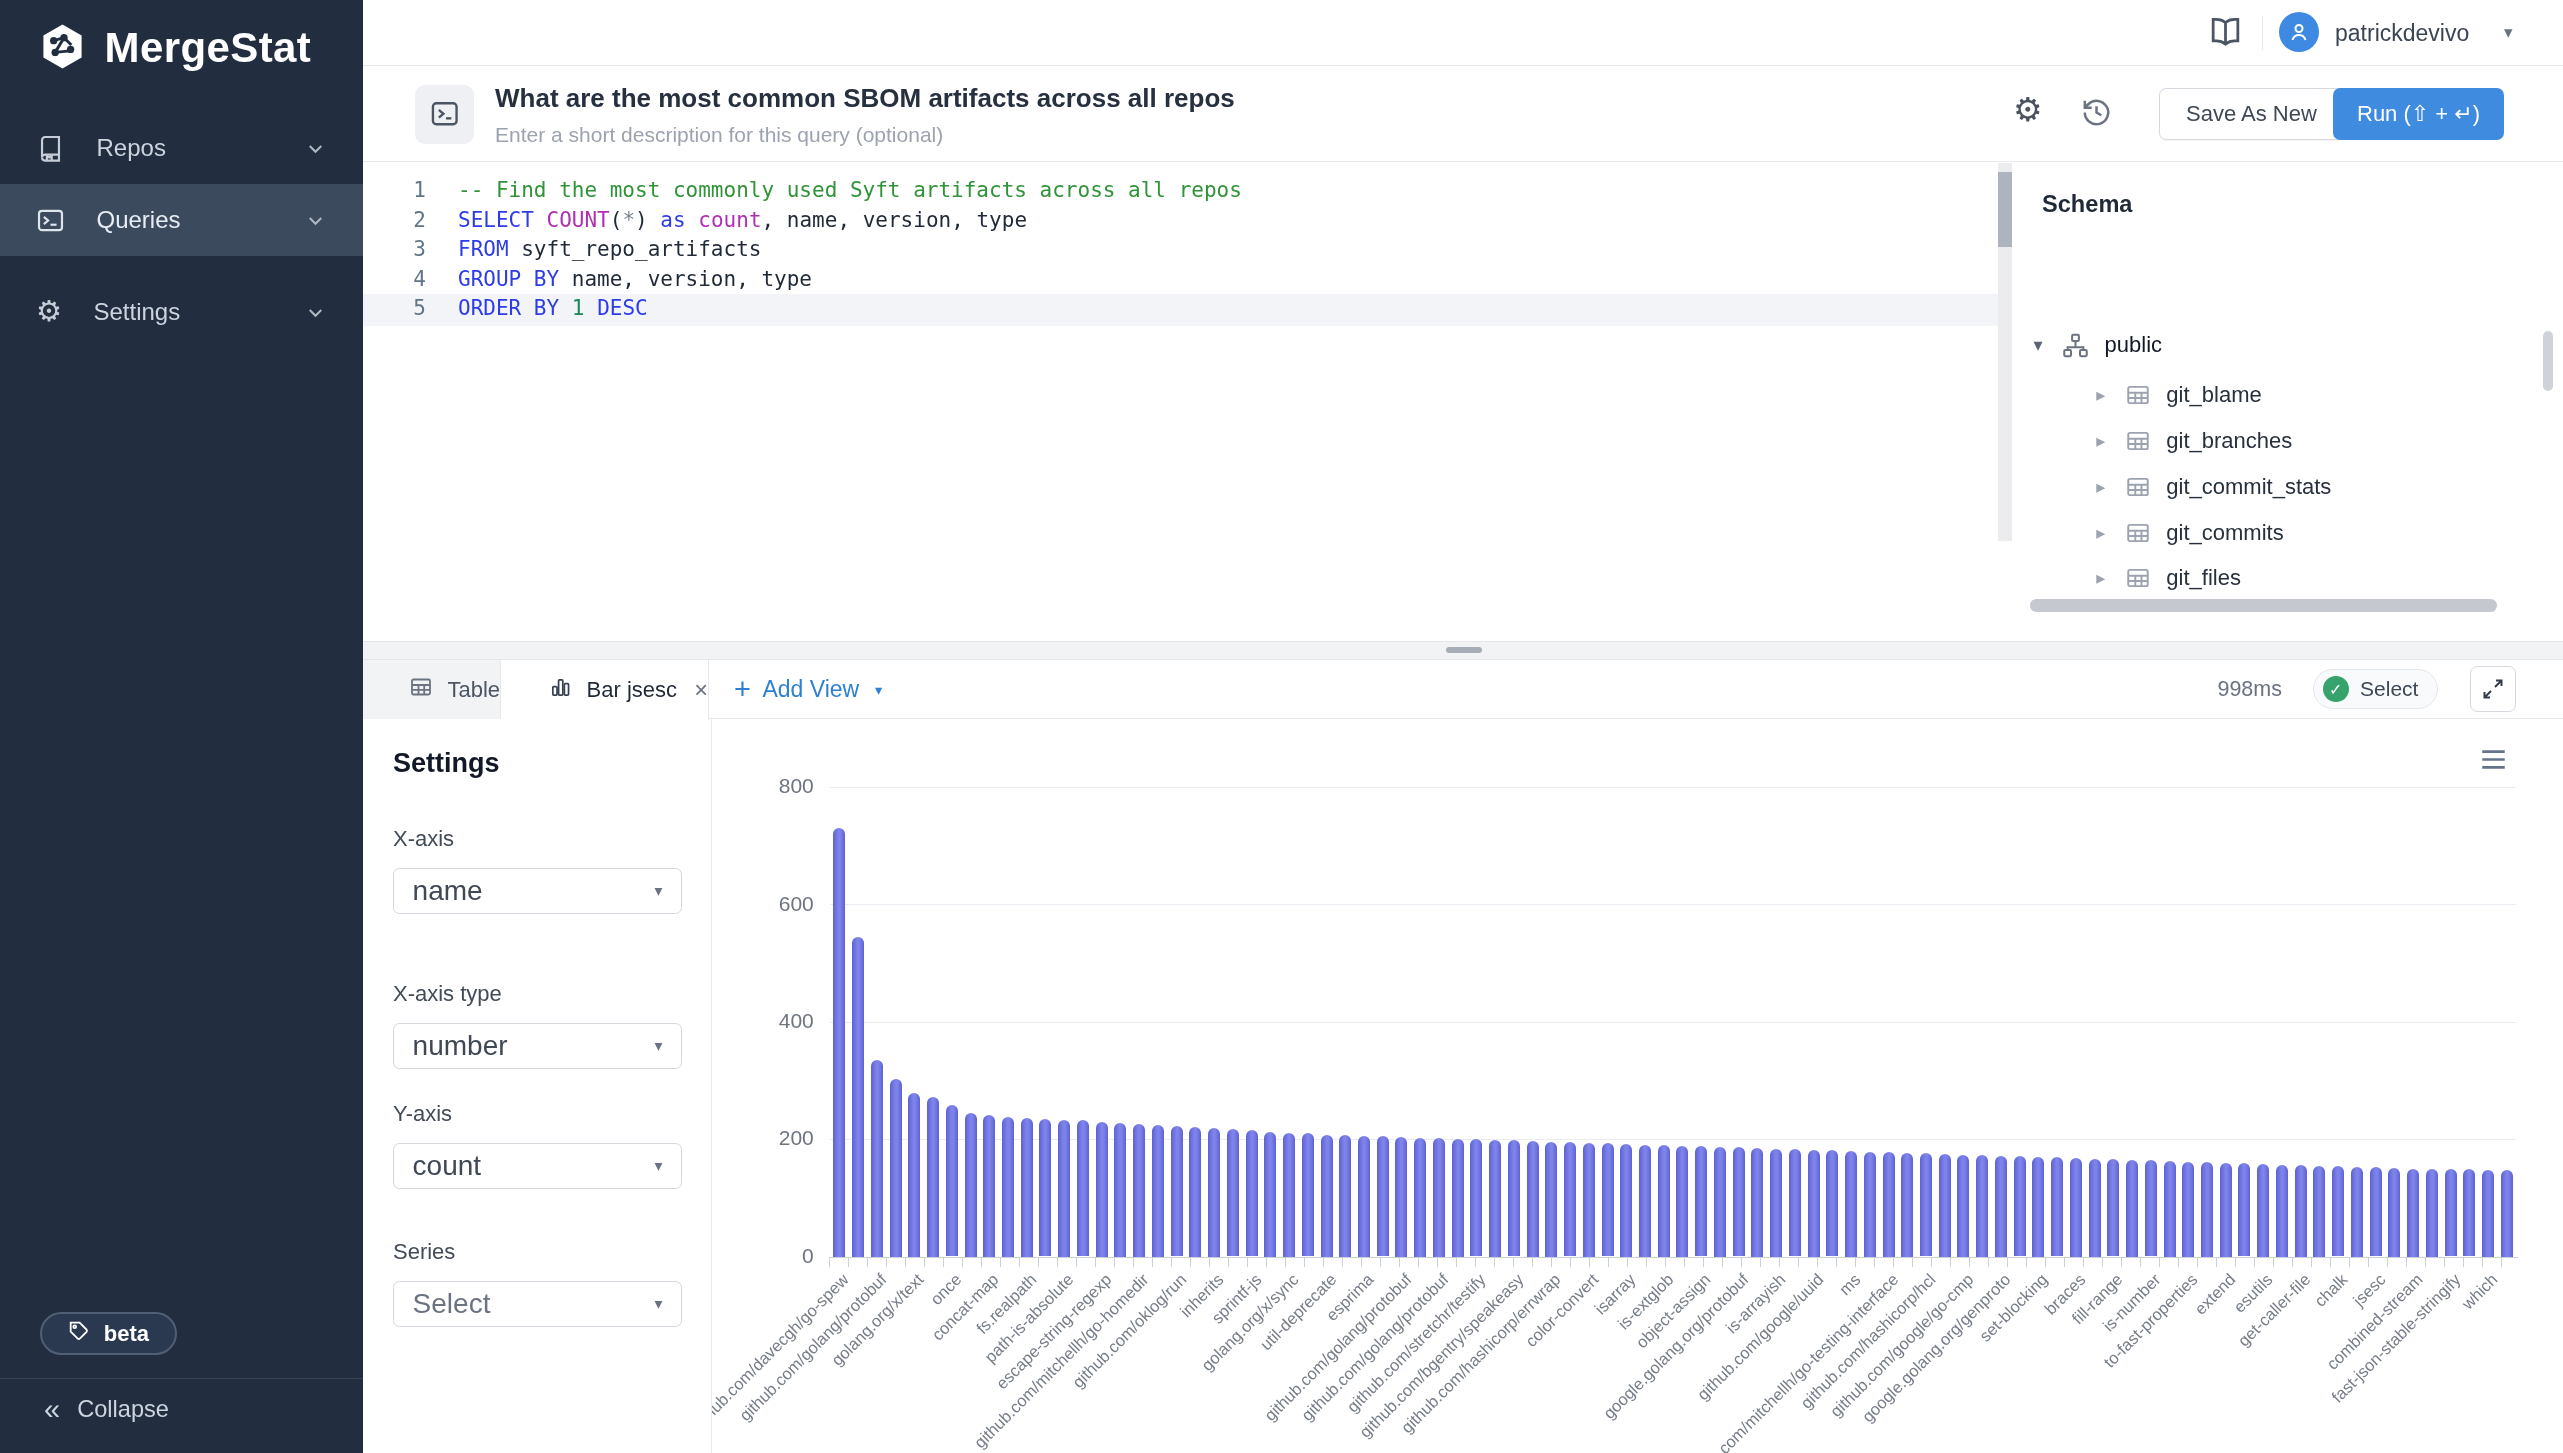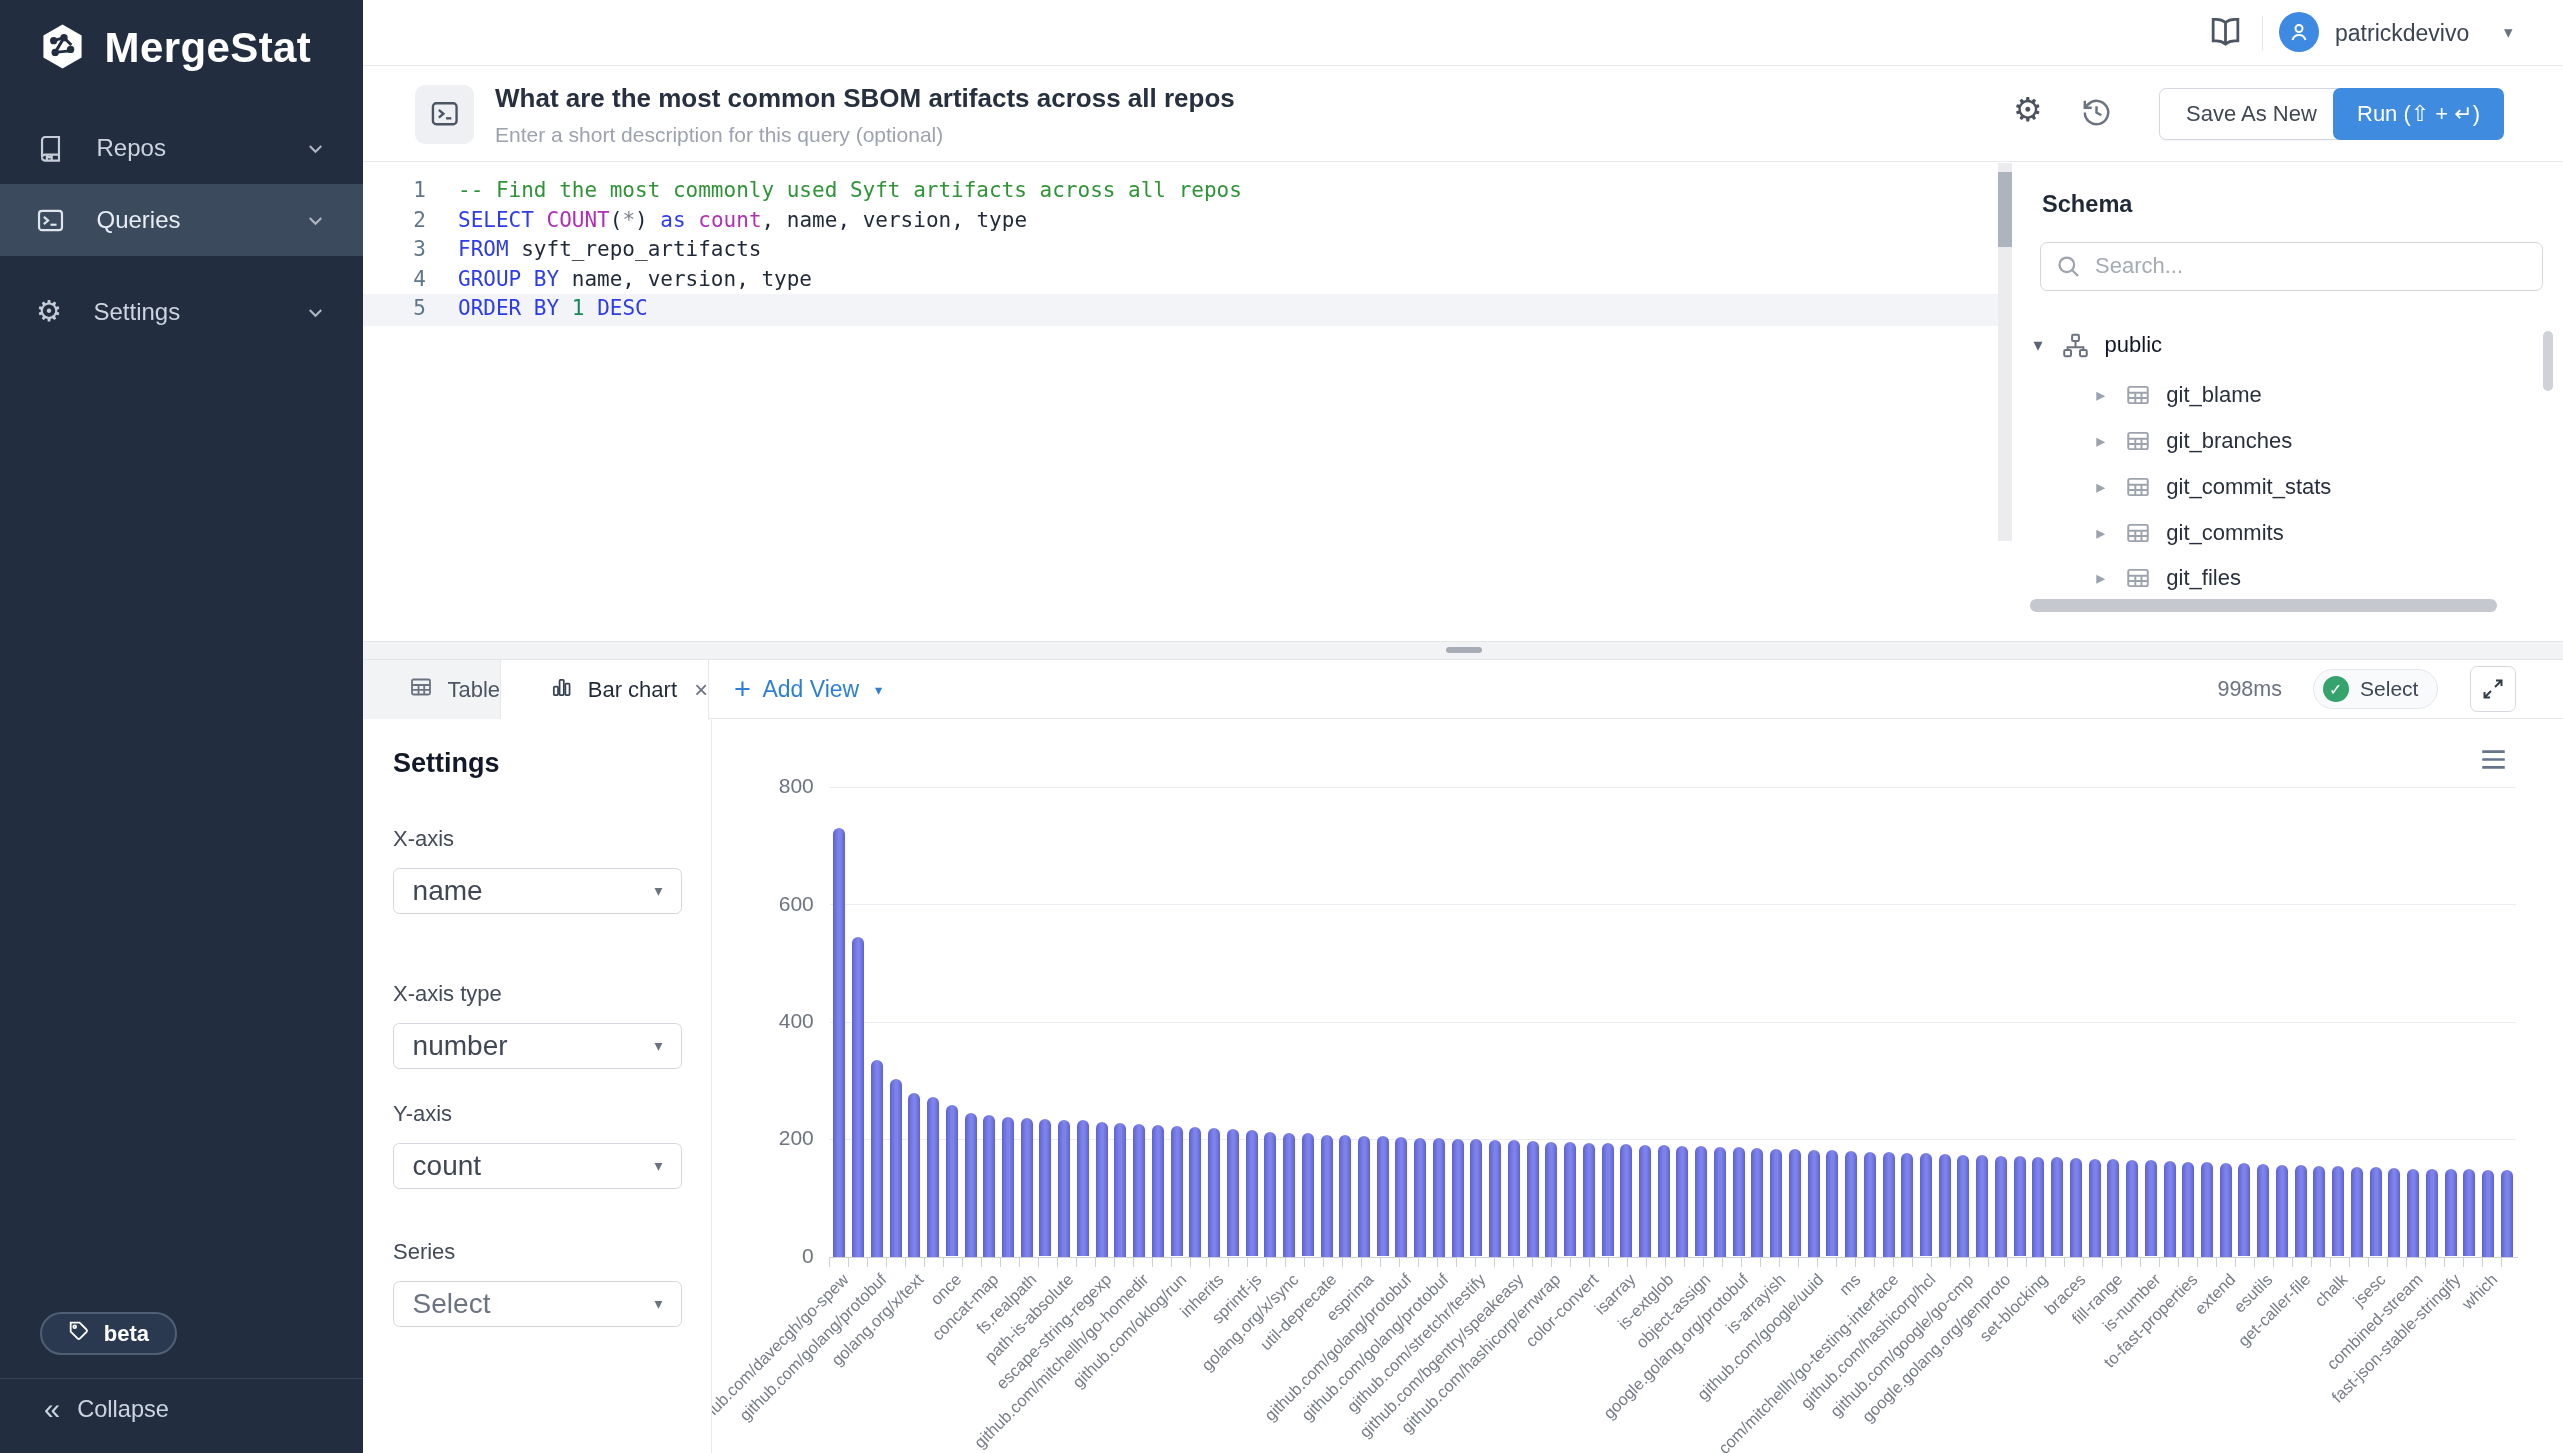--- a/index.html
+++ b/index.html
@@ -280,29 +280,20 @@
             <span class="line-code"><span class="tok-kw">ORDER BY</span><span> </span><span class="tok-num">1</span><span> </span><span class="tok-kw">DESC</span></span>
           </div>
         </div>
       <div class="edscroll-track">
         <div class="edscroll-thumb"></div>
       </div>
     </div>
 
     <div class="schema">
       <div class="schema-title">Schema</div>
-      <div class="schema-search">
-        <span class="mag">
-          <svg width="27" height="27" viewBox="0 0 24 24" fill="none" stroke="#9ca3af" stroke-width="2">
-              <circle cx="10.5" cy="10.5" r="6.5"></circle>
-              <path d="M15.5 15.5 20.5 20.5"></path>
-            </svg>
-        </span>
-        <span class="ph">Search...</span>
-      </div>
       <div class="tree" id="schema-tree">
           <div class="tree-row" style="top: 0px; padding-left: 14.3px;">
             <span class="tree-caret">▾</span>
             <span class="tree-icon">
               <svg width="27" height="27" viewBox="0 0 24 24" fill="none" stroke="#6b7280" stroke-width="1.8">
                 <rect x="9" y="2.5" width="6" height="5.5" rx="1"></rect>
                 <rect x="2" y="16" width="6" height="5.5" rx="1"></rect>
                 <rect x="16" y="16" width="6" height="5.5" rx="1"></rect>
                 <path d="M12 8v3.5M5 16v-2.5h14V16M12 11.5v2"></path>
               </svg>
@@ -380,21 +371,21 @@
           <span id="tab0-label">Table</span>
         </div>
         <div class="tab tab-bar">
           <span>
             <svg width="23" height="23" viewBox="0 0 24 24" fill="none" stroke="#374151" stroke-width="1.8">
                 <rect x="4" y="11" width="4.4" height="9" rx="1"></rect>
                 <rect x="10" y="4" width="4.4" height="16" rx="1"></rect>
                 <rect x="16" y="8" width="4.4" height="12" rx="1"></rect>
               </svg>
           </span>
-          <span id="tab1-label">Bar chart</span>
+          <span id="tab1-label">Bar jsesc</span>
           <span class="tab-close" id="tab1-close">×</span>
         </div>
         <div class="add-view">
           <span class="plus">+</span>
           <span>Add View</span>
           <span class="caret">▾</span>
         </div>
         <span class="duration">998ms</span>
         <span class="success-pill">
           <span class="success-dot">✓</span>

